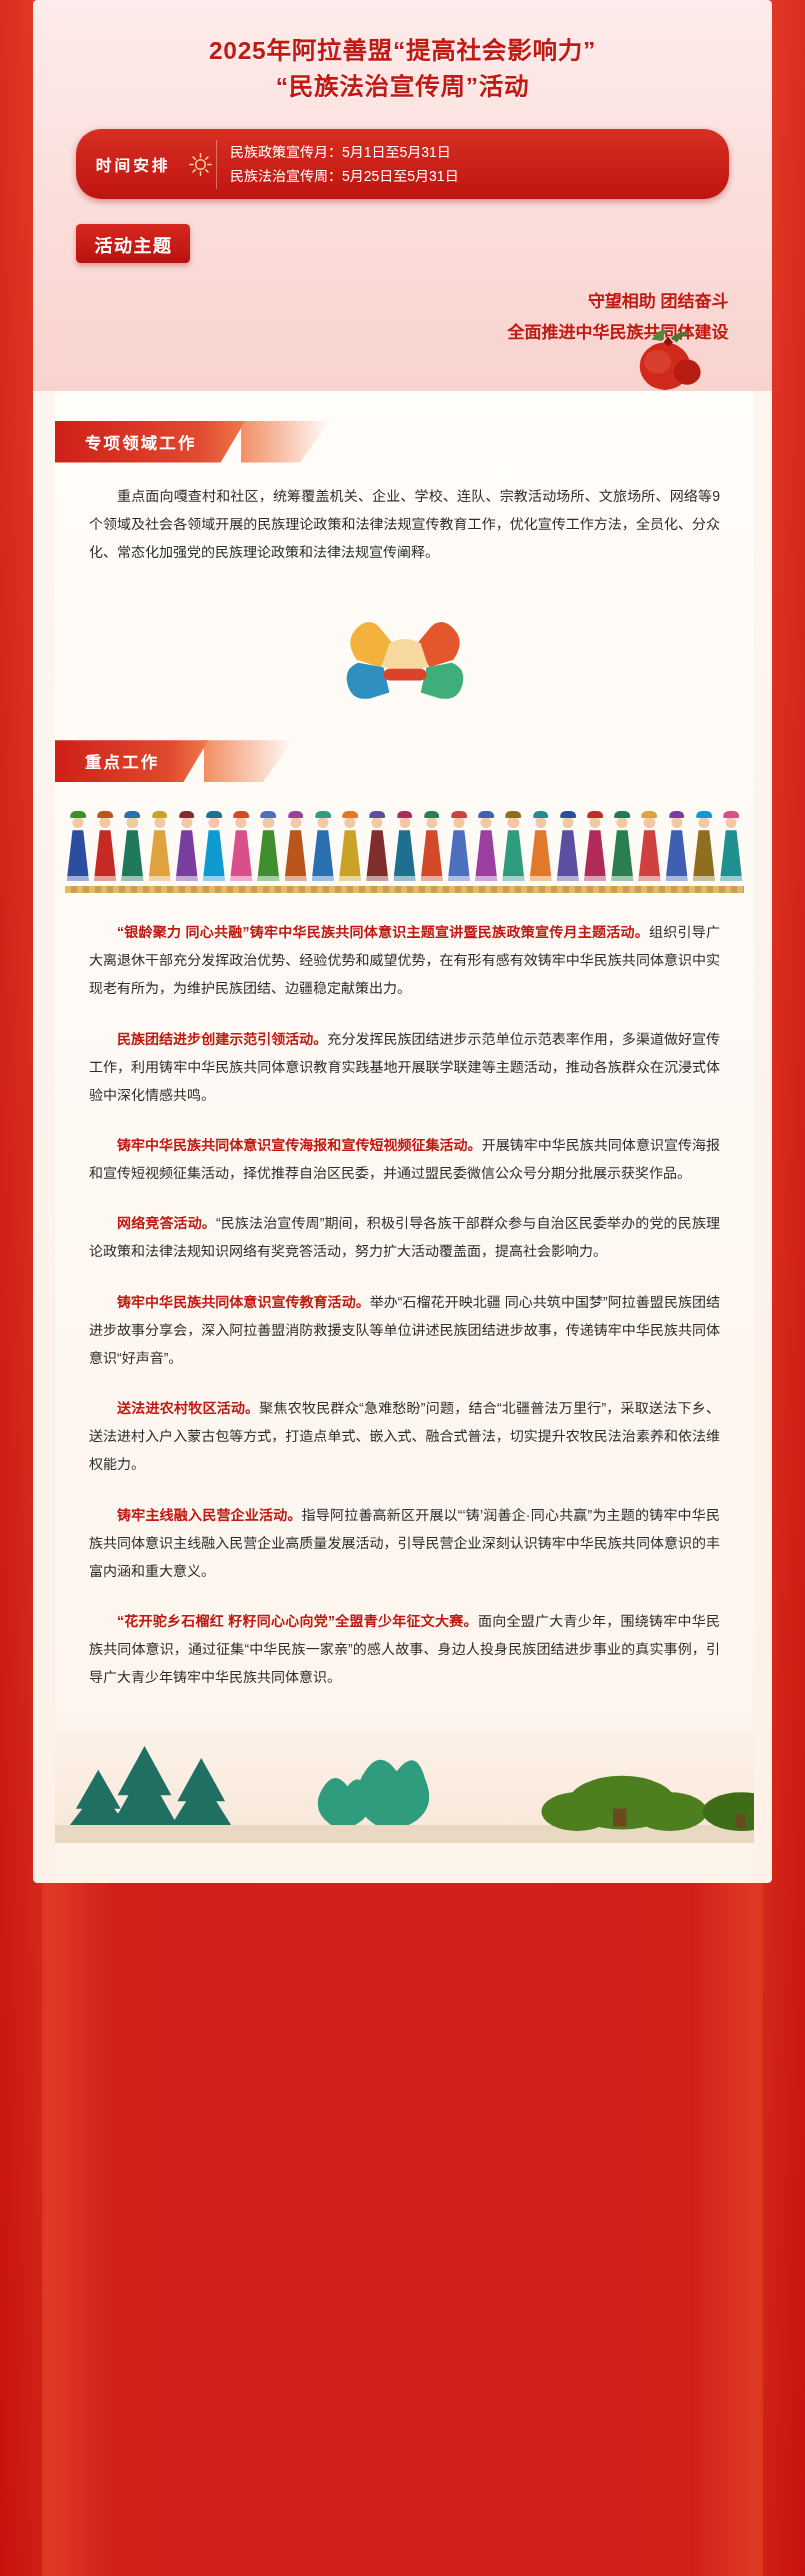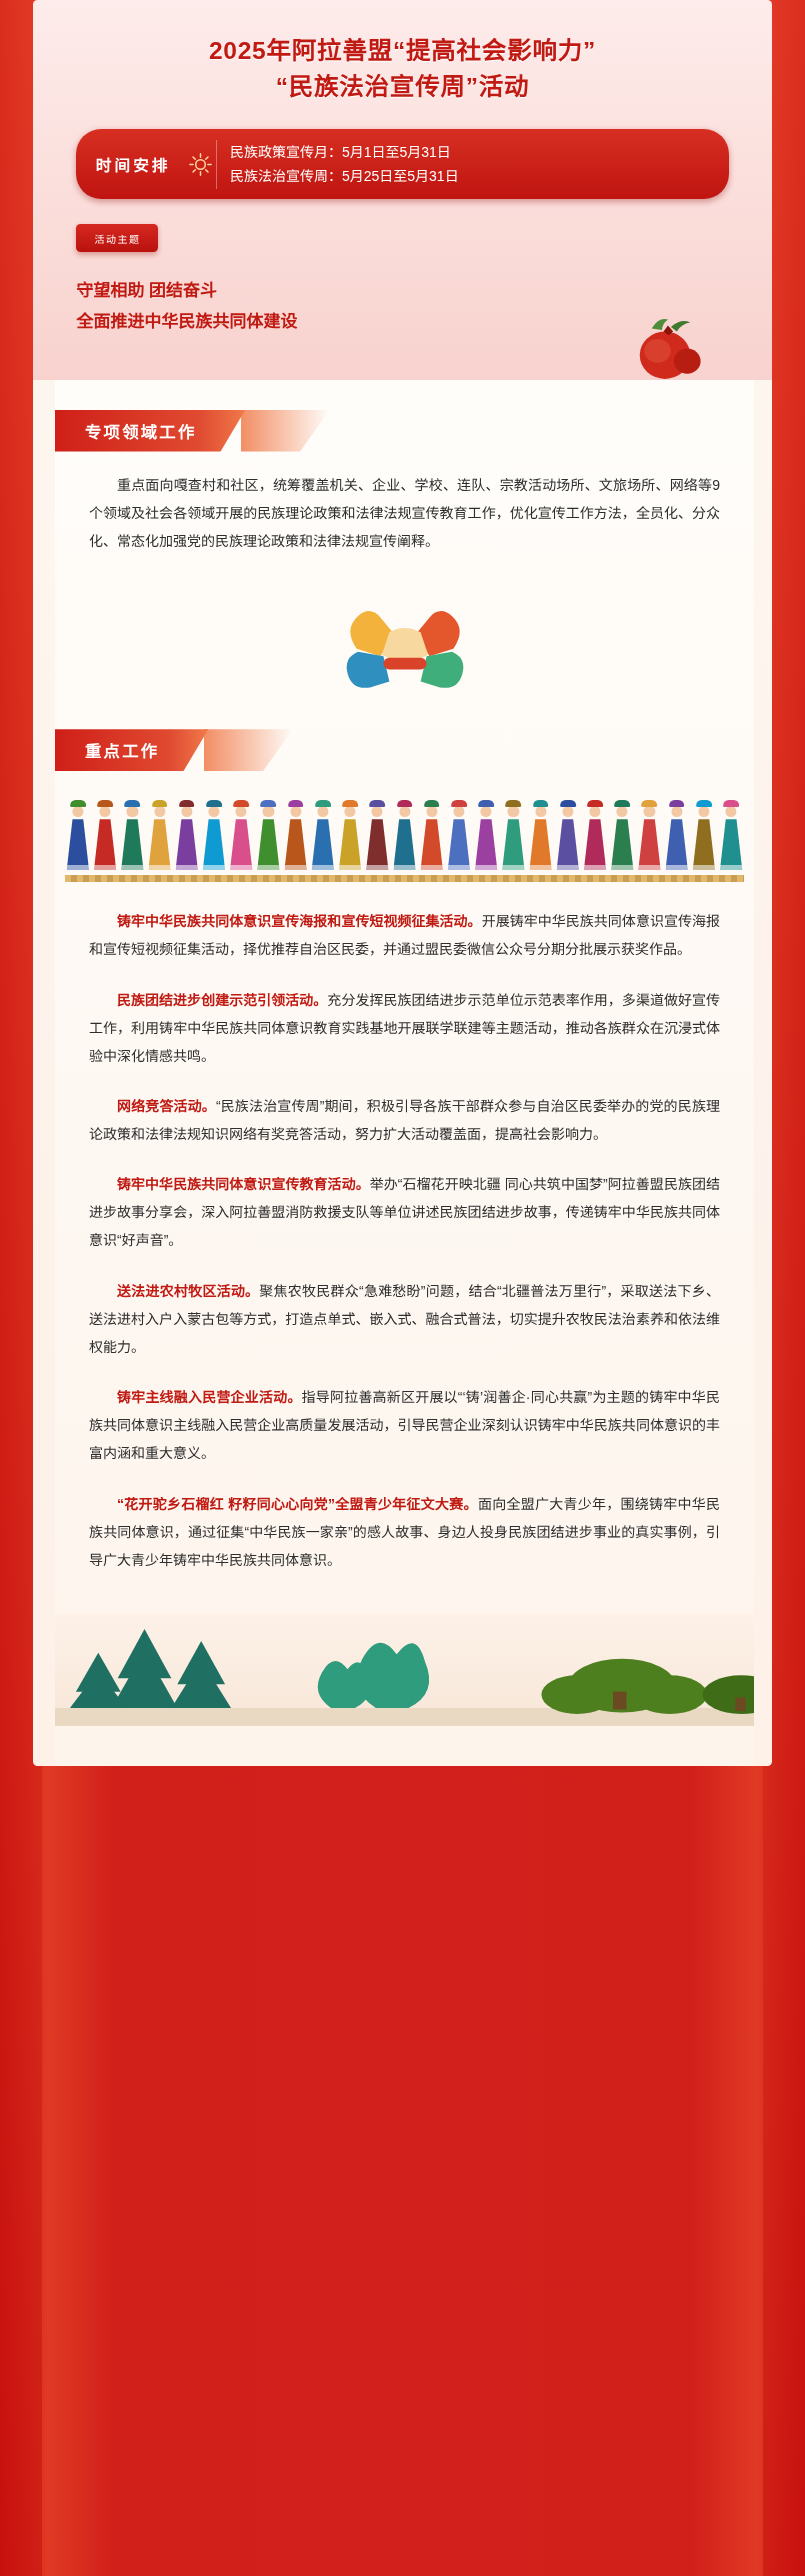--- a/index.html
+++ b/index.html
@@ -70,30 +70,30 @@
     line-height: 1.75;
     white-space: nowrap;
   }
 
   
   .theme-wrap { margin-top: 25px; padding: 0 13.4px; position: relative; }
   .theme-tag {
     display: inline-block;
     background: linear-gradient(180deg,#d6281f,#b8120e);
     color: #fff;
-    font-size: 10px;
-    font-weight: normal;
+    font-size: 18px;
+    font-weight: bold;
     letter-spacing: 1.5px;
     padding: 6.7px 18px;
     border-radius: 4.5px;
     box-shadow: 0 2.2px 5.2px rgba(150,12,8,.3);
   }
   .theme-text {
     margin-top: 22.4px;
-    text-align: left;
+    text-align: right;
     color: #c01a12;
     font-weight: bold;
     font-size: 17px;
     line-height: 1.85;
     padding-bottom: 19.4px;
   }
 
   
   .pom {
     position: absolute;
@@ -454,24 +454,27 @@
             <div class="body" style="background: rgb(31, 143, 143);"></div>
             <div class="trim"></div>
             <div class="head"></div>
             <div class="hat" style="background: rgb(216, 79, 140);"></div>
           </div>
         </div>
       <div class="ground-line"></div>
 
       <div class="items" id="items">
           <div class="item">
+            <p><span class="lead">“银龄聚力 同心共融”铸牢中华民族共同体意识主题宣讲暨民族政策宣传月主题活动。</span><span>组织引导广大离退休干部充分发挥政治优势、经验优势和威望优势，在有形有感有效铸牢中华民族共同体意识中实现老有所为，为维护民族团结、边疆稳定献策出力。</span></p>
+          </div>
+          <div class="item">
+            <p><span class="lead">民族团结进步创建示范引领活动。</span><span>充分发挥民族团结进步示范单位示范表率作用，多渠道做好宣传工作，利用铸牢中华民族共同体意识教育实践基地开展联学联建等主题活动，推动各族群众在沉浸式体验中深化情感共鸣。</span></p>
+          </div>
+          <div class="item">
             <p><span class="lead">铸牢中华民族共同体意识宣传海报和宣传短视频征集活动。</span><span>开展铸牢中华民族共同体意识宣传海报和宣传短视频征集活动，择优推荐自治区民委，并通过盟民委微信公众号分期分批展示获奖作品。</span></p>
-          </div>
-          <div class="item">
-            <p><span class="lead">民族团结进步创建示范引领活动。</span><span>充分发挥民族团结进步示范单位示范表率作用，多渠道做好宣传工作，利用铸牢中华民族共同体意识教育实践基地开展联学联建等主题活动，推动各族群众在沉浸式体验中深化情感共鸣。</span></p>
           </div>
           <div class="item">
             <p><span class="lead">网络竞答活动。</span><span>“民族法治宣传周”期间，积极引导各族干部群众参与自治区民委举办的党的民族理论政策和法律法规知识网络有奖竞答活动，努力扩大活动覆盖面，提高社会影响力。</span></p>
           </div>
           <div class="item">
             <p><span class="lead">铸牢中华民族共同体意识宣传教育活动。</span><span>举办“石榴花开映北疆 同心共筑中国梦”阿拉善盟民族团结进步故事分享会，深入阿拉善盟消防救援支队等单位讲述民族团结进步故事，传递铸牢中华民族共同体意识“好声音”。</span></p>
           </div>
           <div class="item">
             <p><span class="lead">送法进农村牧区活动。</span><span>聚焦农牧民群众“急难愁盼”问题，结合“北疆普法万里行”，采取送法下乡、送法进村入户入蒙古包等方式，打造点单式、嵌入式、融合式普法，切实提升农牧民法治素养和依法维权能力。</span></p>
           </div>

